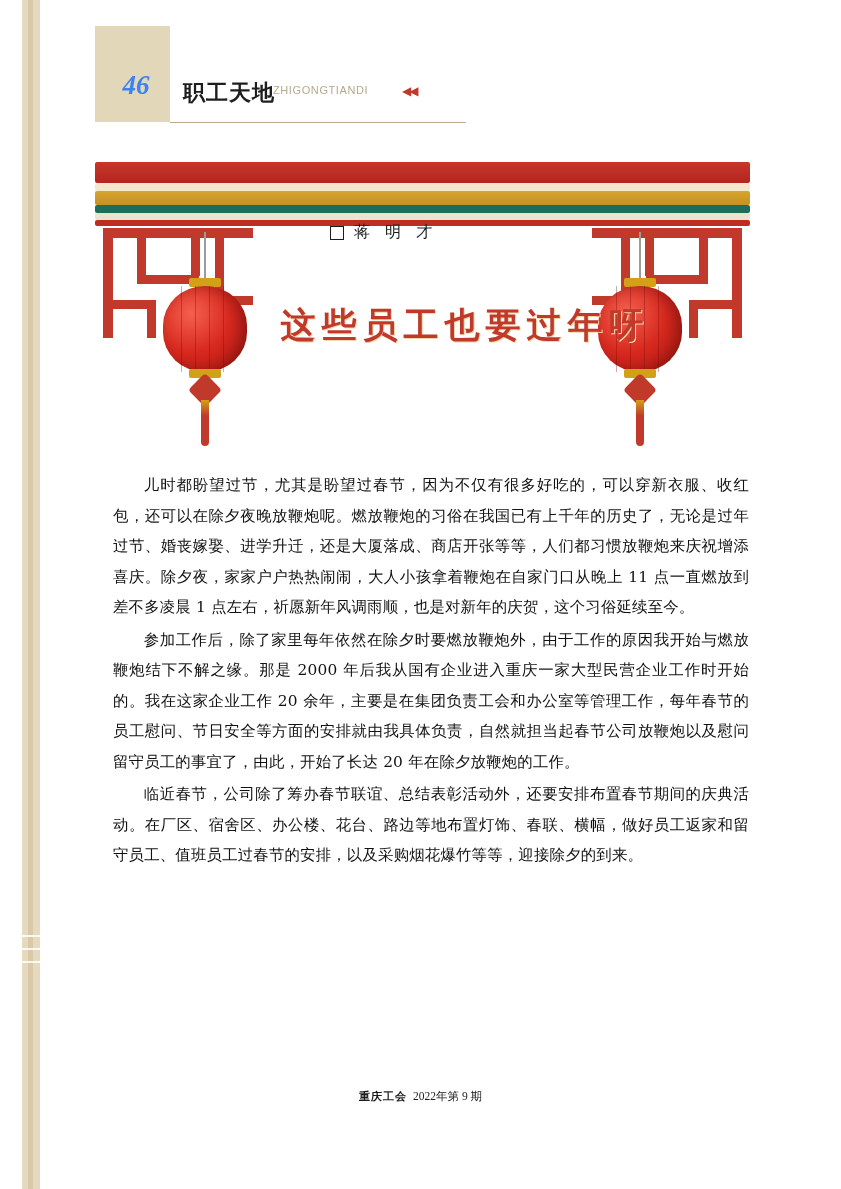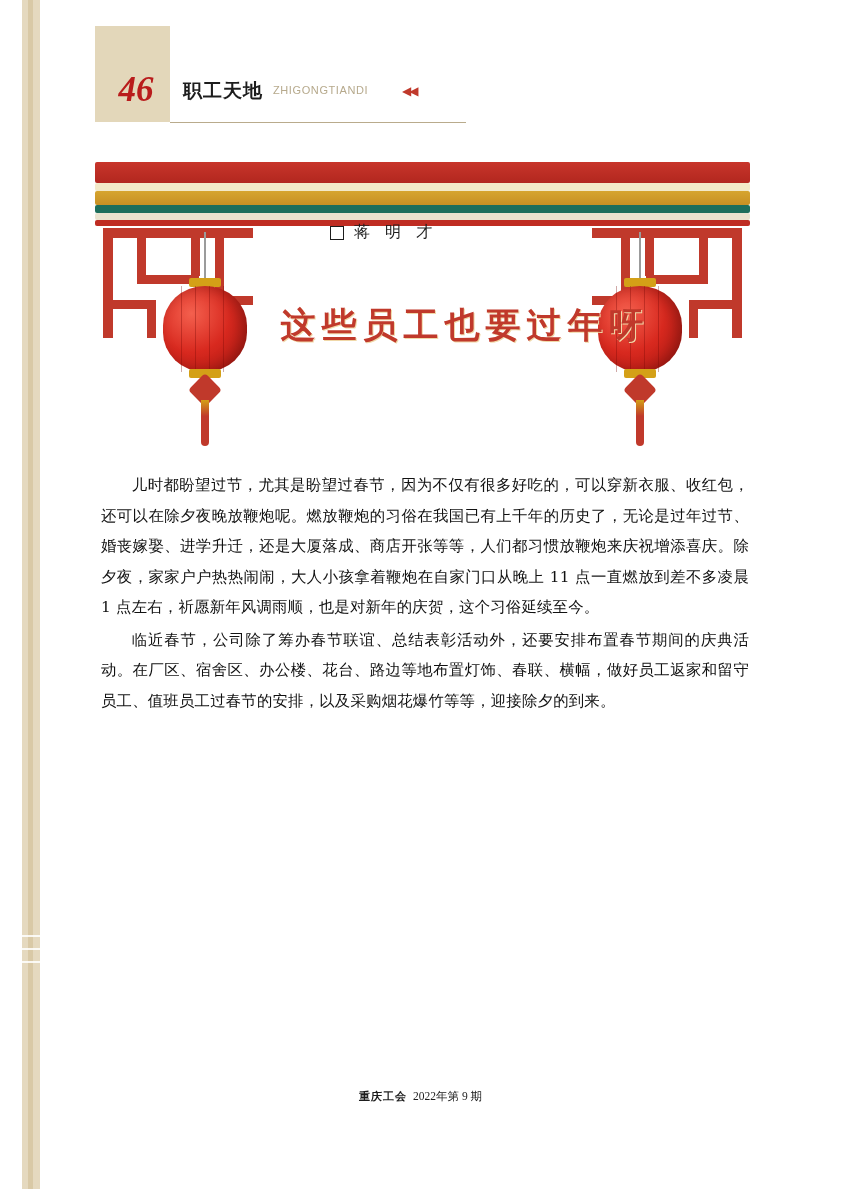--- a/index.html
+++ b/index.html
@@ -62,31 +62,31 @@
   }
   .folio {
     position: absolute;
     left: 95px;
     top: 70px;
     width: 82px;
     text-align: center;
     font-family: "Liberation Serif", serif;
     font-weight: bold;
     font-style: italic;
-    font-size: 35px;
-    color: #b91c1c;
+    font-size: 27px;
+    color: #3b82f6;
     letter-spacing: 0;
   }
   .header-cn {
     position: absolute;
     left: 183px;
     top: 78px;
     font-family: Liberation Sans, sans-serif;
     font-weight: bold;
-    font-size: 19px;
+    font-size: 22px;
     color: #1d1d1d;
     letter-spacing: 1px;
   }
   .header-py {
     position: absolute;
     left: 273px;
     top: 84px;
     font-family: "Liberation Sans", sans-serif;
     font-size: 11px;
     color: #b6a98c;
@@ -210,21 +210,21 @@
   }
 
   
   .body {
     position: absolute;
     left: 97px;
     top: 470px;
     width: 652px;
   }
   .body p {
-    margin: 0 0 2px 4px;
+    margin: 0 0 2px 16px;
     font-family: "DejaVu Serif", "Liberation Serif", serif;
     font-size: 15.4px;
     line-height: 30.5px;
     color: #111;
     text-align: justify;
     text-indent: 2em;
     letter-spacing: .2px;
   }
 
   
@@ -329,20 +329,21 @@
 
     <div class="illus-title">这些员工也要过年呀</div>
   </div>
 
   <div class="byline">
     <span class="box"></span><span>蒋 明 才</span>
   </div>
 
   <div class="body">
     <p>儿时都盼望过节，尤其是盼望过春节，因为不仅有很多好吃的，可以穿新衣服、收红包，还可以在除夕夜晚放鞭炮呢。燃放鞭炮的习俗在我国已有上千年的历史了，无论是过年过节、婚丧嫁娶、进学升迁，还是大厦落成、商店开张等等，人们都习惯放鞭炮来庆祝增添喜庆。除夕夜，家家户户热热闹闹，大人小孩拿着鞭炮在自家门口从晚上 11 点一直燃放到差不多凌晨 1 点左右，祈愿新年风调雨顺，也是对新年的庆贺，这个习俗延续至今。</p>
+    <p>参加工作后，除了家里每年依然在除夕时要燃放鞭炮外，由于工作的原因我开始与燃放鞭炮结下不解之缘。那是 2000 年后我从国有企业进入重庆一家大型民营企业工作时开始的。我在这家企业工作 20 余年，主要是在集团负责工会和办公室等管理工作，每年春节的员工慰问、节日安全等方面的安排就由我具体负责，自然就担当起春节公司放鞭炮以及慰问留守员工的事宜了，由此，开始了长达 20 年在除夕放鞭炮的工作。</p>
     <p>临近春节，公司除了筹办春节联谊、总结表彰活动外，还要安排布置春节期间的庆典活动。在厂区、宿舍区、办公楼、花台、路边等地布置灯饰、春联、横幅，做好员工返家和留守员工、值班员工过春节的安排，以及采购烟花爆竹等等，迎接除夕的到来。</p>
   </div>
 
   <div class="footer">
     <span class="mag">重庆工会</span><span class="issue">2022年第 9 期</span>
   </div>
 
 </div>
 
 </body></html>

